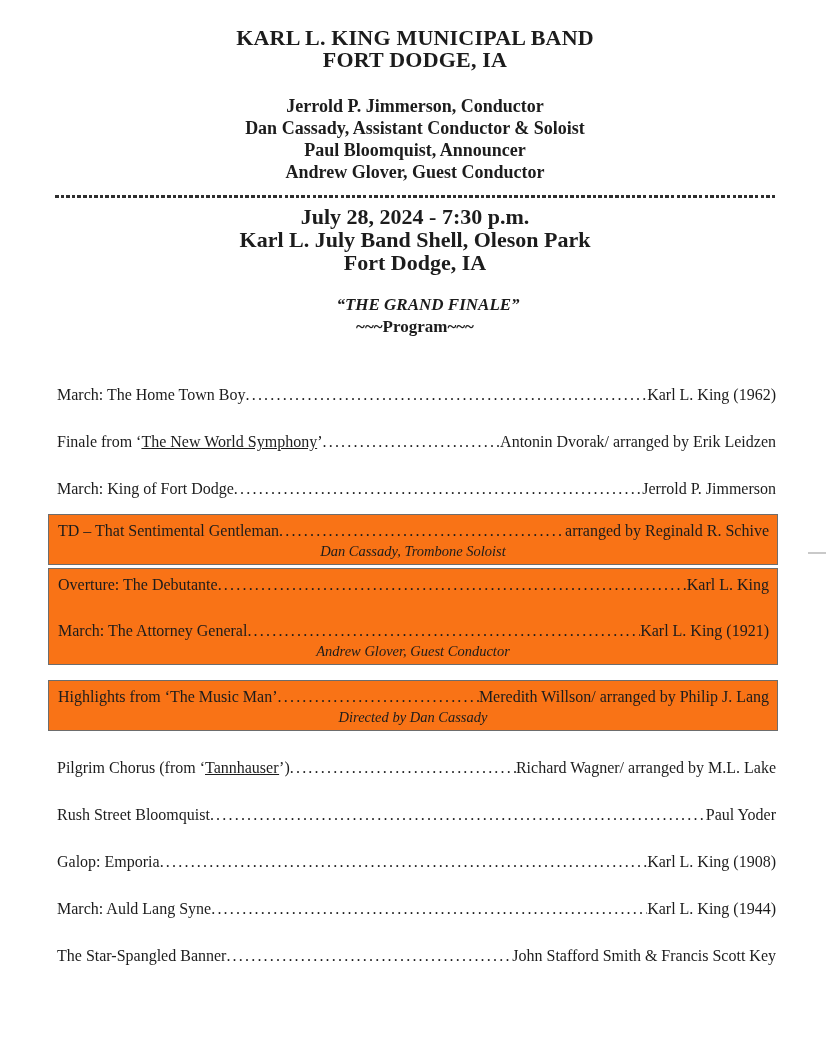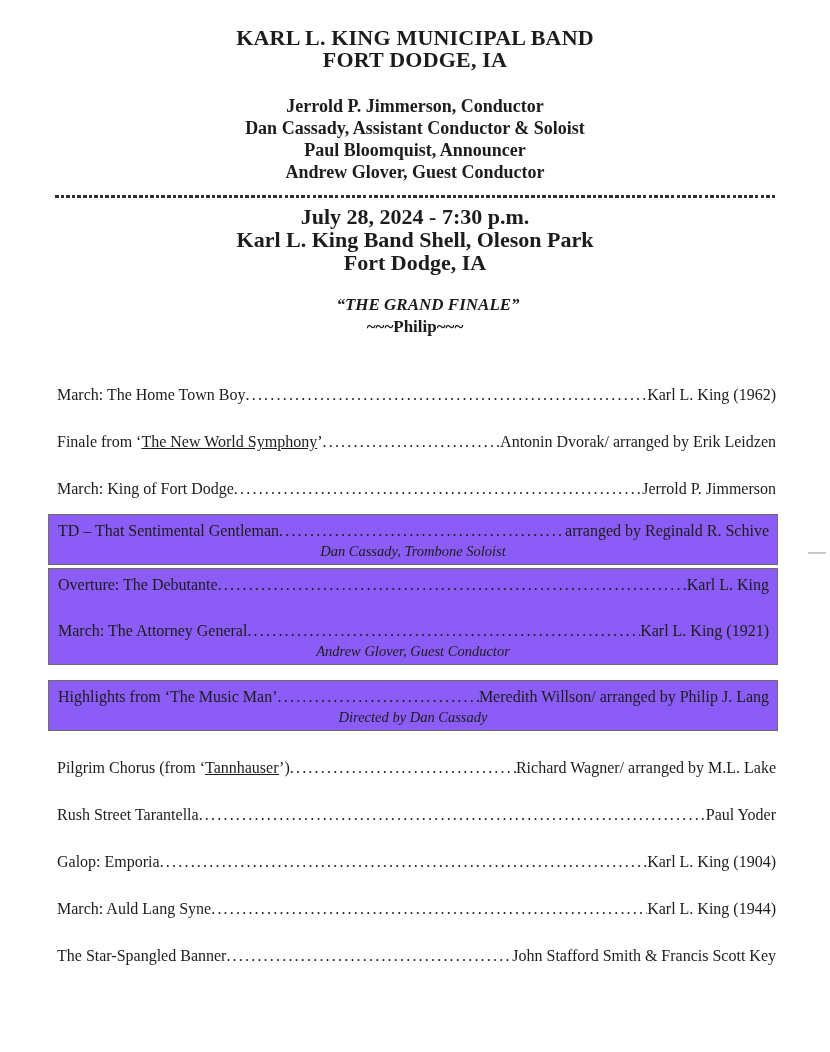--- a/index.html
+++ b/index.html
@@ -70,21 +70,21 @@
     overflow: hidden;
     min-width: 8px;
     letter-spacing: 2.2px;
   }
   .leader::after {
     content: "........................................................................................................................................................................................";
   }
   .u { text-decoration: underline; }
 
   .pbox {
-    background: #8b5cf6;
+    background: #f97316;
     border: 1.6px solid #6d6d6d;
     padding: 5px 7px 3px 7px;
     margin: 0 0 14px 0;
   }
   .program > .pbox { margin-top: -11px; }
   .pbox .prow { padding: 0 1px 0 2px; }
   .pbox .prow + .prow { margin-top: 25px; }
   .note {
     text-align: center;
     font-style: italic;
@@ -114,27 +114,27 @@
     <div>Jerrold P. Jimmerson, Conductor</div>
     <div>Dan Cassady, Assistant Conductor &amp; Soloist</div>
     <div>Paul Bloomquist, Announcer</div>
     <div>Andrew Glover, Guest Conductor</div>
   </div>
 
   <div class="divider"></div>
 
   <div class="center event-block">
     <div>July 28, 2024 - 7:30 p.m.</div>
-    <div>Karl L. King Band Shell, Oleson Park</div>
+    <div>Karl L. July Band Shell, Oleson Park</div>
     <div>Fort Dodge, IA</div>
   </div>
 
   <div class="center title-block">
     <div class="show-title">“THE GRAND FINALE”</div>
-    <div>~~~Philip~~~</div>
+    <div>~~~Program~~~</div>
   </div>
 
   <div class="program">
 
     <div class="prow">
       <span class="t">March: The Home Town Boy</span>
       <span class="leader"></span>
       <span class="c">Karl L. King (1962)</span>
     </div>
 
@@ -186,29 +186,29 @@
 
     <div class="gap-after-boxes"></div>
 
     <div class="prow">
       <span class="t"><span>Pilgrim Chorus (from ‘</span><span class="u">Tannhauser</span><span>’)</span></span>
       <span class="leader"></span>
       <span class="c">Richard Wagner/ arranged by M.L. Lake</span>
     </div>
 
     <div class="prow">
-      <span class="t">Rush Street Tarantella</span>
+      <span class="t">Rush Street Bloomquist</span>
       <span class="leader"></span>
       <span class="c">Paul Yoder</span>
     </div>
 
     <div class="prow">
       <span class="t">Galop: Emporia</span>
       <span class="leader"></span>
-      <span class="c">Karl L. King (1904)</span>
+      <span class="c">Karl L. King (1908)</span>
     </div>
 
     <div class="prow">
       <span class="t">March: Auld Lang Syne</span>
       <span class="leader"></span>
       <span class="c">Karl L. King (1944)</span>
     </div>
 
     <div class="prow">
       <span class="t">The Star-Spangled Banner</span>

